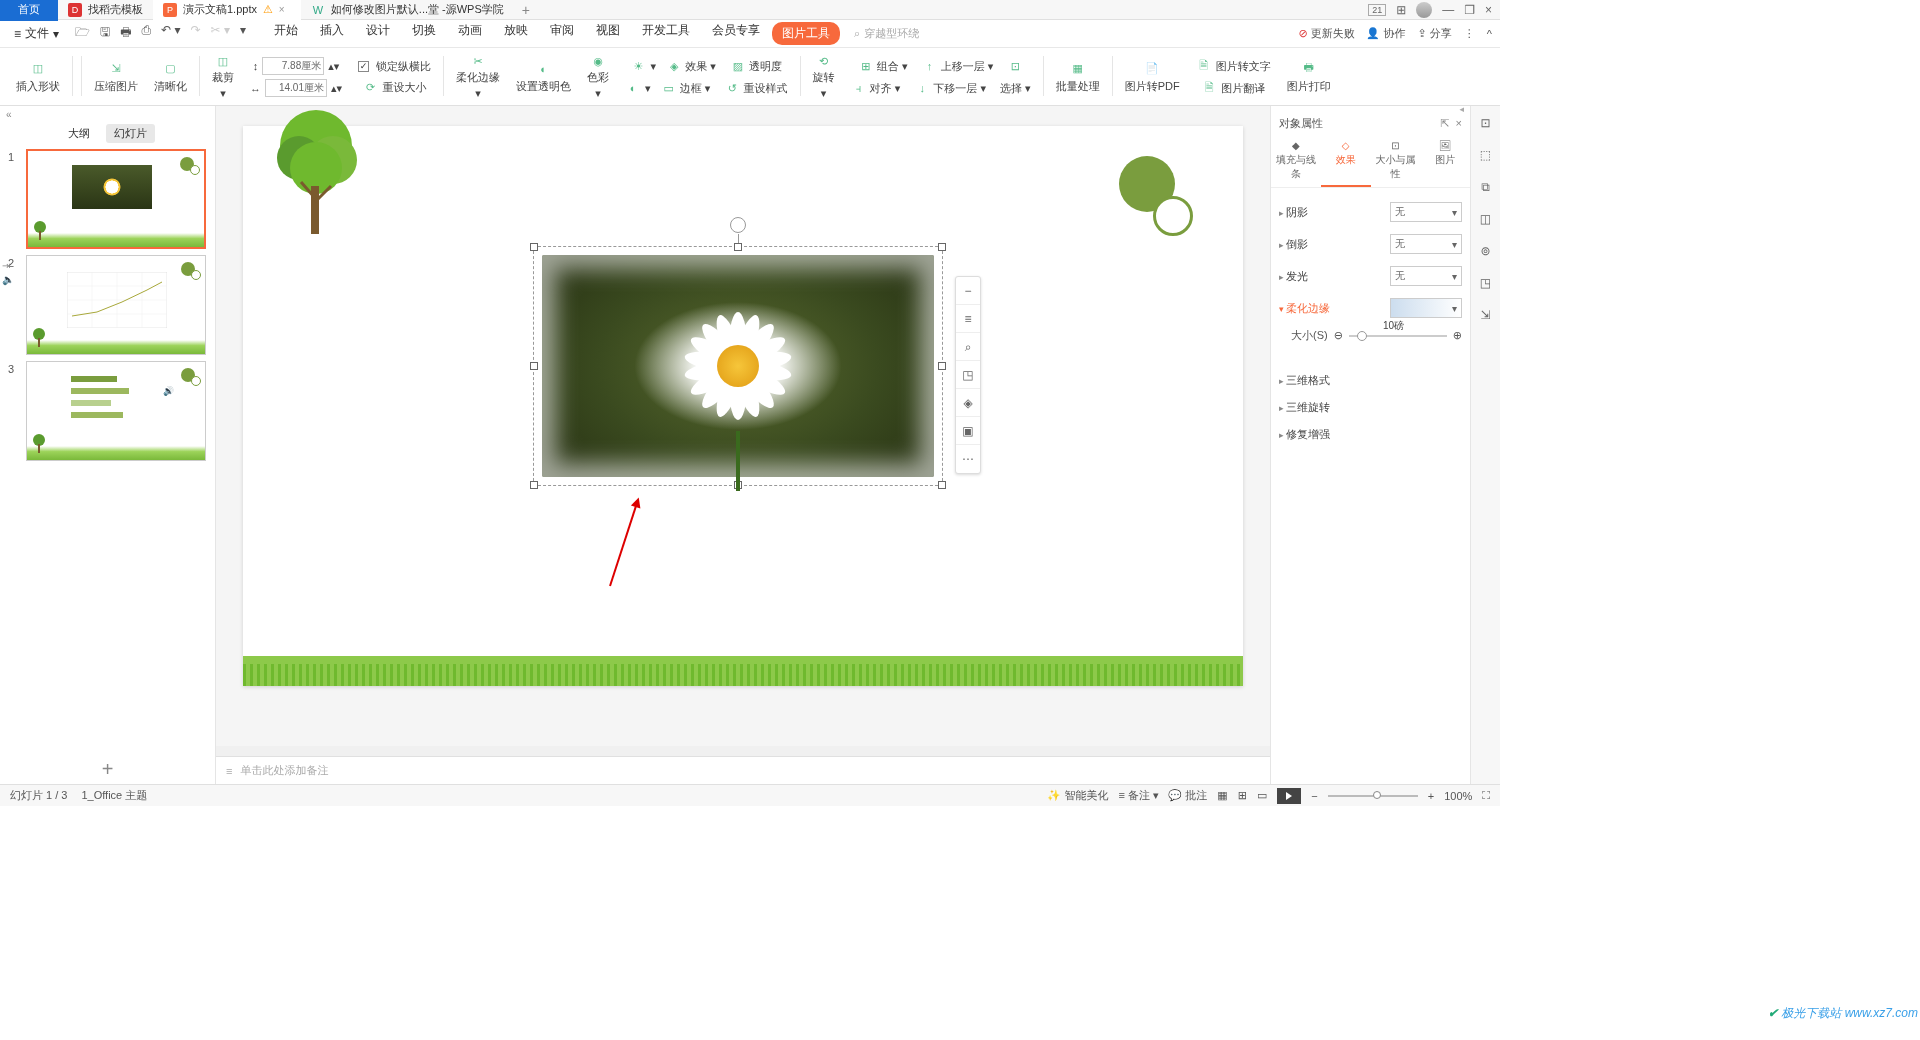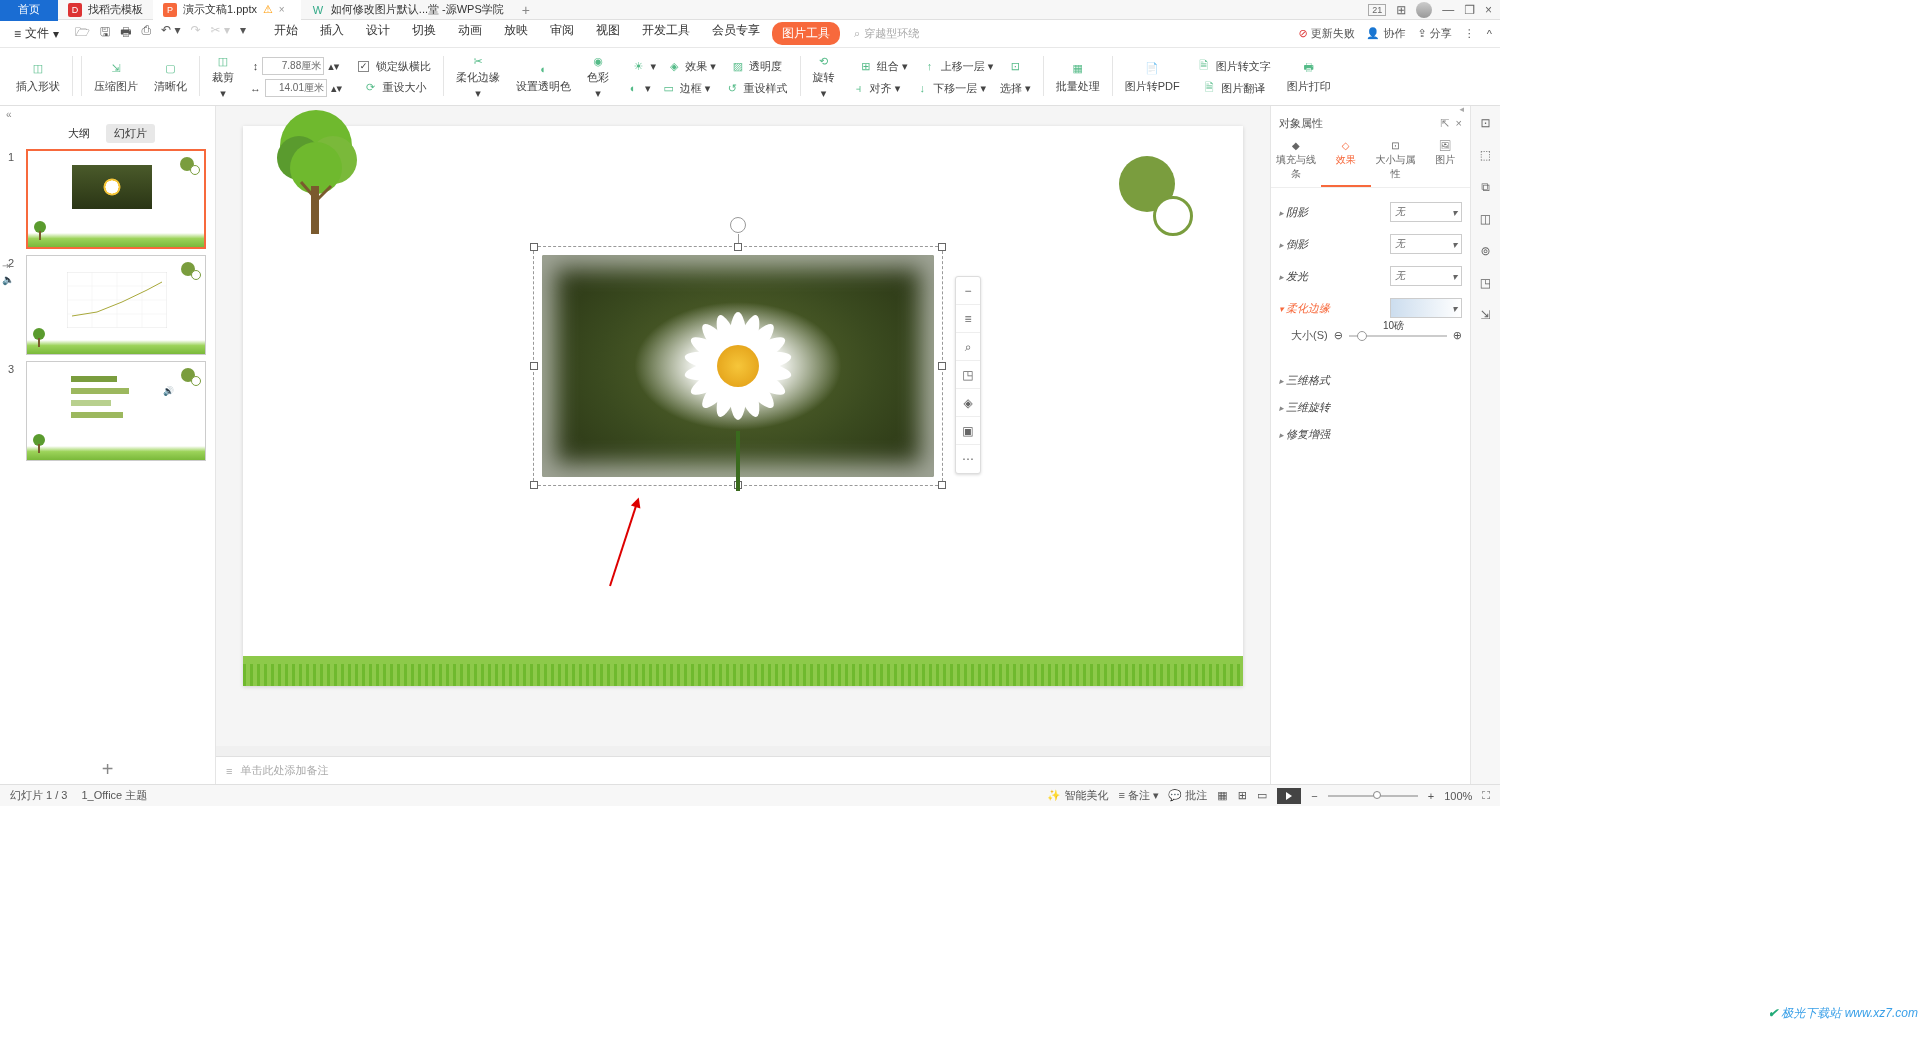--- a/index.html
+++ b/index.html
@@ -70,21 +70,21 @@
 .arrow { position: absolute; top: 370px; left: 366px; width: 2px; height: 90px; background: #d00; transform: rotate(18deg); transform-origin: bottom; }
 .arrow::before { content: ''; position: absolute; top: -8px; left: -4px; border: 5px solid transparent; border-bottom: 10px solid #d00; }
 .notes { height: 28px; border-top: 1px solid #e0e0e0; display: flex; align-items: center; padding: 0 10px; color: #aaa; font-size: 11px; gap: 8px; background:#fff; }
 .proppane { width: 200px; background: #fff; border-left: 1px solid #e5e5e5; display: flex; flex-direction: column; font-size: 11px; }
 .prop-header { height: 22px; display: flex; align-items: center; padding: 0 8px; justify-content: space-between; color: #555; }
 .prop-x { display:flex; gap:6px; color:#888; }
 .prop-tabs { display: flex; border-bottom: 1px solid #eee; }
 .prop-tab { flex: 1; text-align: center; padding: 6px 0; font-size: 10px; color: #666; cursor: pointer; display:flex; flex-direction:column; align-items:center; gap:2px; }
 .prop-tab.active { color: #f7693c; border-bottom: 2px solid #f7693c; }
 .prop-body { flex: 1; overflow: auto; padding: 8px; }
-.prop-row { display: flex; align-items: center; justify-content: space-between; padding: 6px 0; font-style: italic; }
+.prop-row { display: flex; align-items: center; justify-content: space-between; padding: 6px 0; }
 .prop-row .lbl { color: #444; }
 .prop-row .lbl.exp::before { content: '▸ '; color:#888; font-size:9px; }
 .prop-row .lbl.act { color: #f7693c; }
 .prop-row .lbl.act::before { content: '▾ '; color:#f7693c; font-size:9px; }
 .combo { width: 72px; height: 20px; border: 1px solid #ccc; display: flex; align-items: center; justify-content: space-between; padding: 0 4px; font-size: 10px; color: #666; }
 .slider-row { display: flex; align-items: center; gap: 6px; padding: 4px 0 10px 12px; color:#555; }
 .slider { flex: 1; height: 2px; background: #ccc; position: relative; }
 .slider .knob { position: absolute; top: -4px; left: 8%; width: 10px; height: 10px; background: #fff; border: 1px solid #999; border-radius: 50%; }
 .sidetools { width: 30px; background: #f7f7f7; border-left: 1px solid #e5e5e5; display: flex; flex-direction: column; align-items: center; padding-top: 10px; gap: 18px; color: #666; }
 .statusbar { height: 22px; background: #f7f7f7; border-top: 1px solid #e0e0e0; display: flex; align-items: center; padding: 0 10px; font-size: 11px; color: #555; gap: 14px; }

